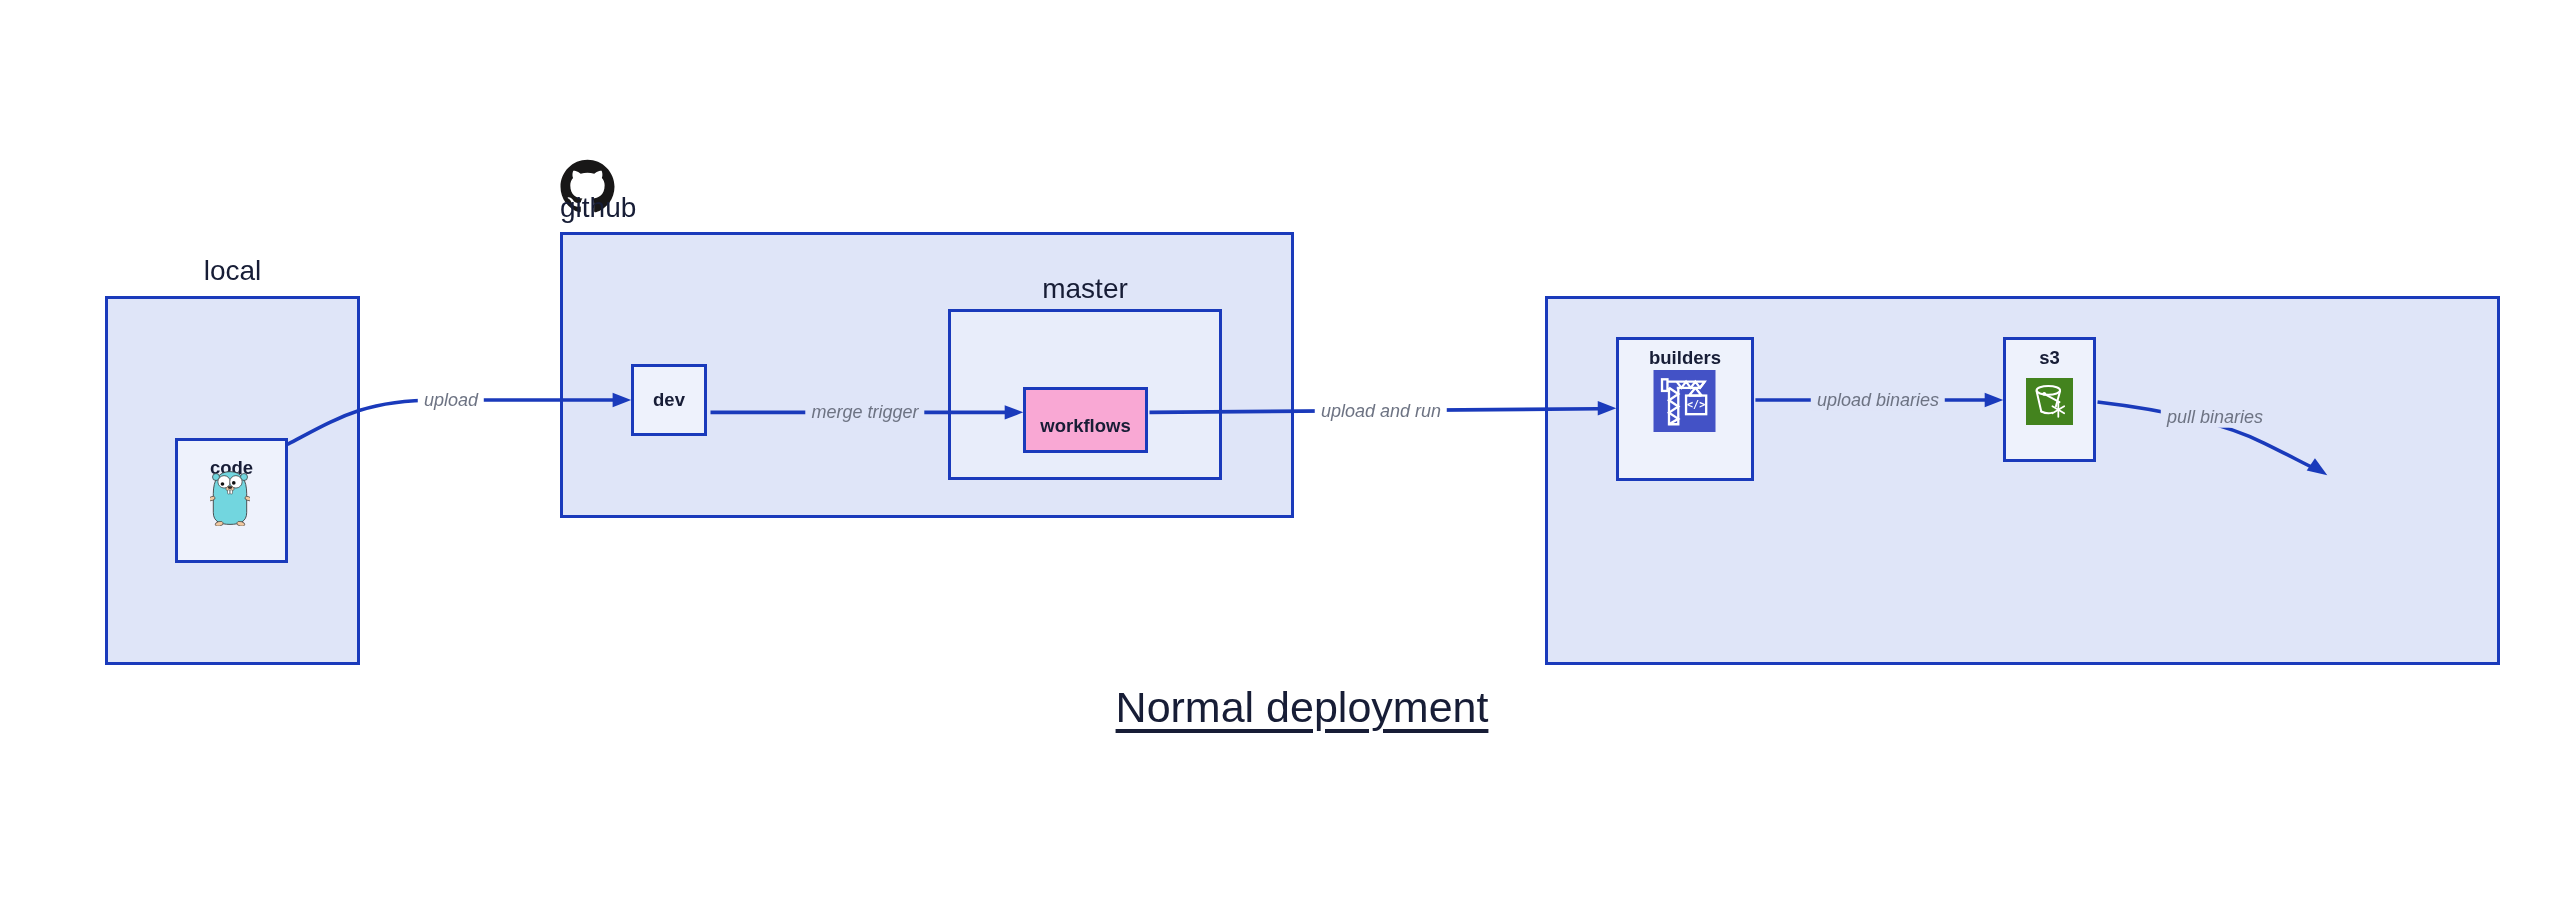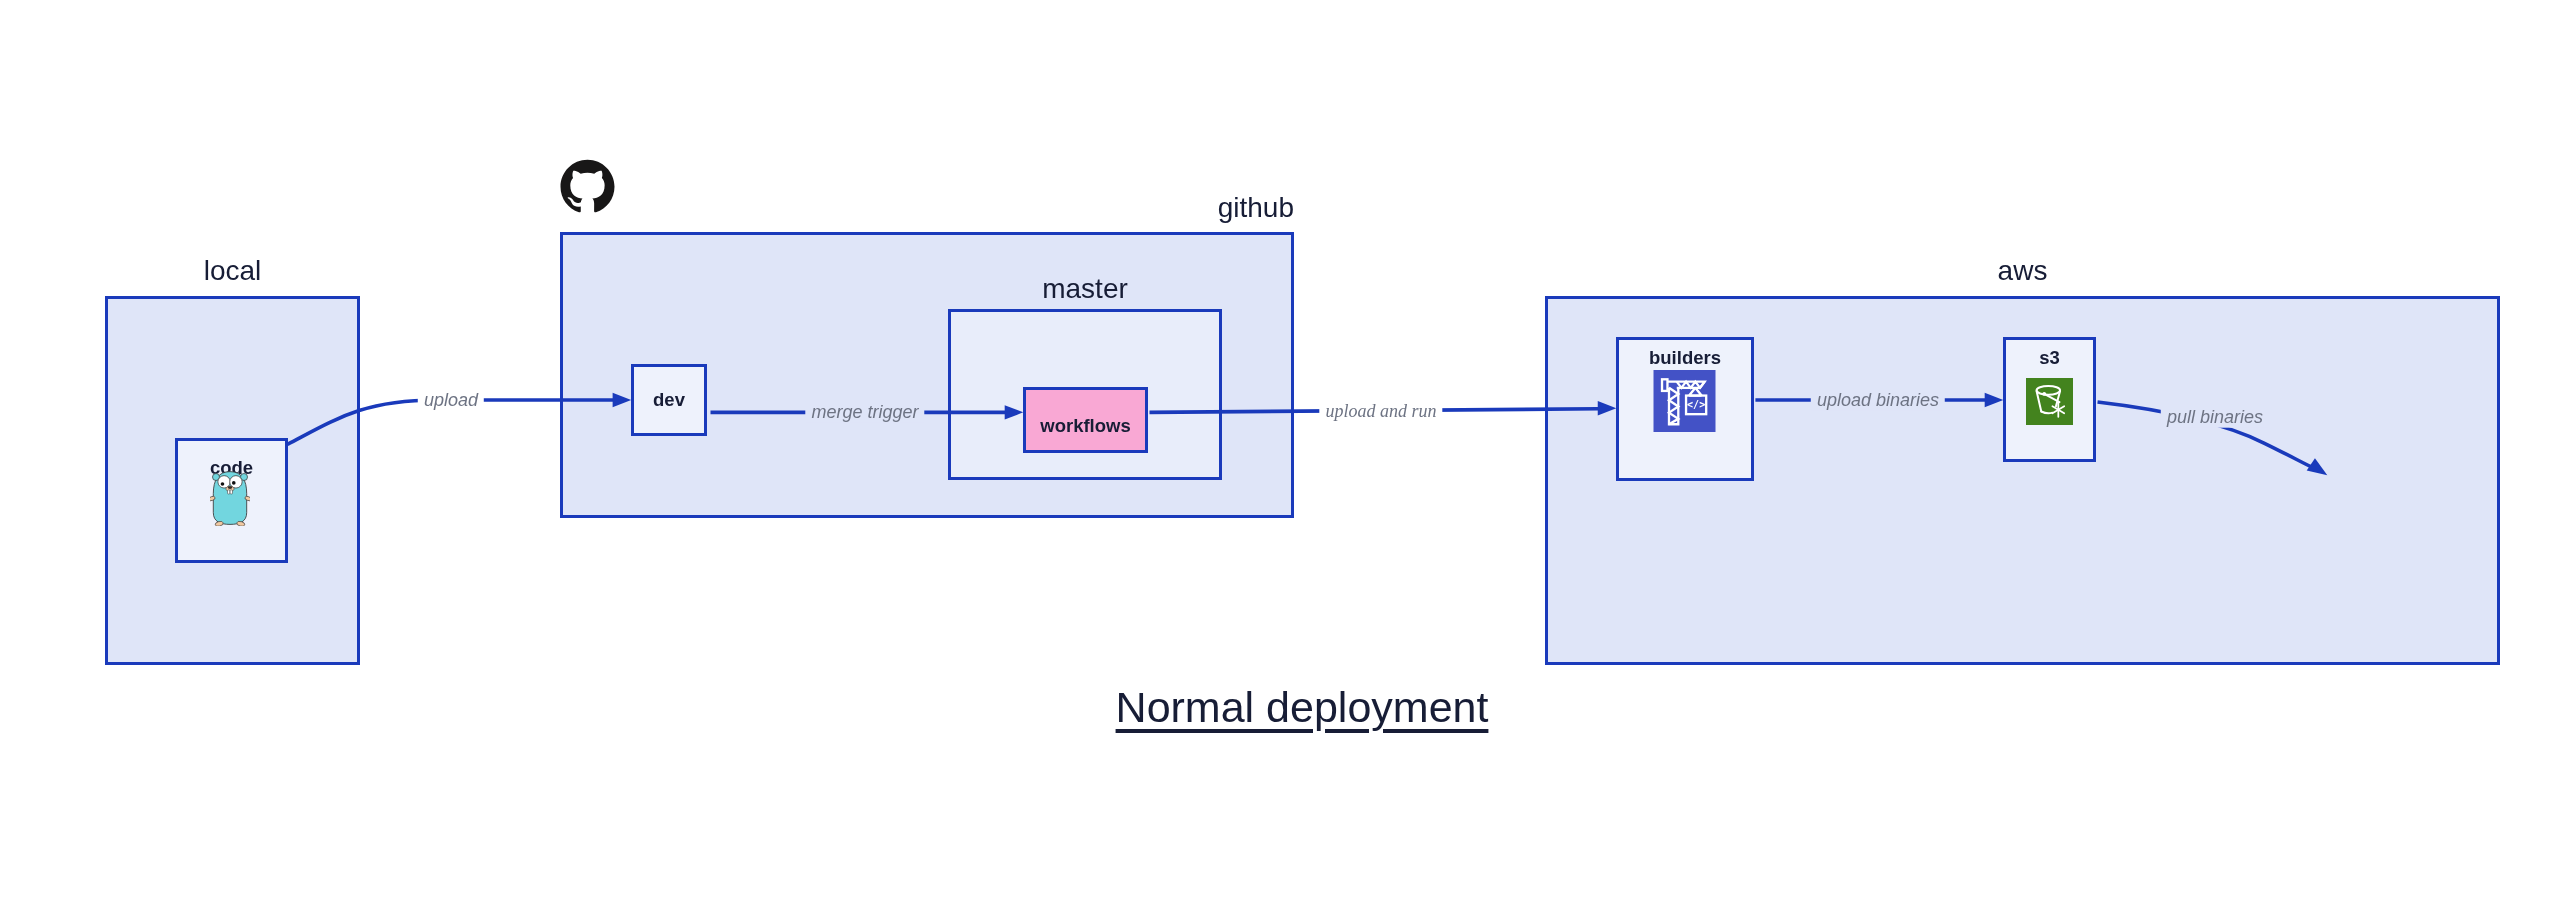--- a/index.html
+++ b/index.html
@@ -25,21 +25,21 @@
   .leaf.center{display:flex;align-items:center;justify-content:center;}
   .leaf-label{font-weight:bold;font-size:18.5px;color:#171d36;}
   .leaf .top-label{margin-top:16px;}
   .leaf .top-label--tight{margin-top:7.2px;}
   
   .group-label{
     position:absolute;color:#171d36;font-size:28px;line-height:30px;
     z-index:8;
   }
   .t-center{text-align:center;}
-  .t-right{text-align:right;}
+  .t-right{text-align:left;}
   
   .edge-label{
     position:absolute;transform:translate(-50%,-50%);
     font-style:italic;color:#6d7383;font-size:18px;line-height:20.6px;
     padding:0 6.2px;white-space:nowrap;z-index:30;
   }
   .bg-white{background:#ffffff;}
   .bg-lav{background:#dfe5f8;}
   
   .overlay{position:absolute;left:0;top:0;z-index:20;pointer-events:none;}
@@ -96,21 +96,20 @@
   </div>
 
   <div class="group-label t-center" style="left:948px;top:274px;width:274px;">master</div>
 
   <div class="master-box" style="left:948px;top:309px;width:274px;height:171px;"></div>
 
   <div class="leaf lighter center" style="left:1023px;top:387px;width:125px;height:66px;">
     <div class="leaf-label" style="margin-top:11.3px;">workflows</div>
   </div>
 
-  <div class="group-label t-center" style="left:1545px;top:256px;width:955px;">aws</div>
 
   <div class="container-box" style="left:1545px;top:296px;width:955px;height:369px;"></div>
 
   <div class="leaf" style="left:1616px;top:337px;width:138px;height:144px;">
     <div class="leaf-label top-label--tight">builders</div>
     <svg class="node-icon" style="left:34px;top:30px;" width="63" height="62" viewBox="0 0 80 80">
       <rect width="80" height="80" fill="#4352c6"></rect>
       <g stroke="#ffffff" stroke-width="3" fill="none">
         <rect x="11" y="12" width="7" height="15"></rect>
         <path d="M18 15 H66 L60 23 H30"></path>
@@ -165,20 +164,20 @@
       </g>
       <g>
         <path d="M 4071 780 C 4190 794, 4310 818, 4395 860 C 4432 878, 4460 893, 4486 906"></path>
         <polygon points="4517,922 4477,913 4493,889" fill="#1a3abb" stroke="none"></polygon>
       </g>
     </g>
   </svg>
 
   <div class="edge-label bg-white" style="left:451px;top:400px;">upload</div>
   <div class="edge-label bg-lav" style="left:865px;top:412px;text-align:center;">merge trigger</div>
-  <div class="edge-label bg-white" style="left:1381px;top:411px;font-family:Liberation Serif, serif;">upload and run</div>
+  <div class="edge-label bg-white" style="left:1381px;top:411px;">upload and run</div>
   <div class="edge-label bg-lav" style="left:1878px;top:400px;">upload binaries</div>
   <div class="edge-label bg-lav" style="left:2215px;top:417px;">pull binaries</div>
 
   <div class="diagram-title">Normal deployment</div>
 
 </div>
 
 
 </body></html>

